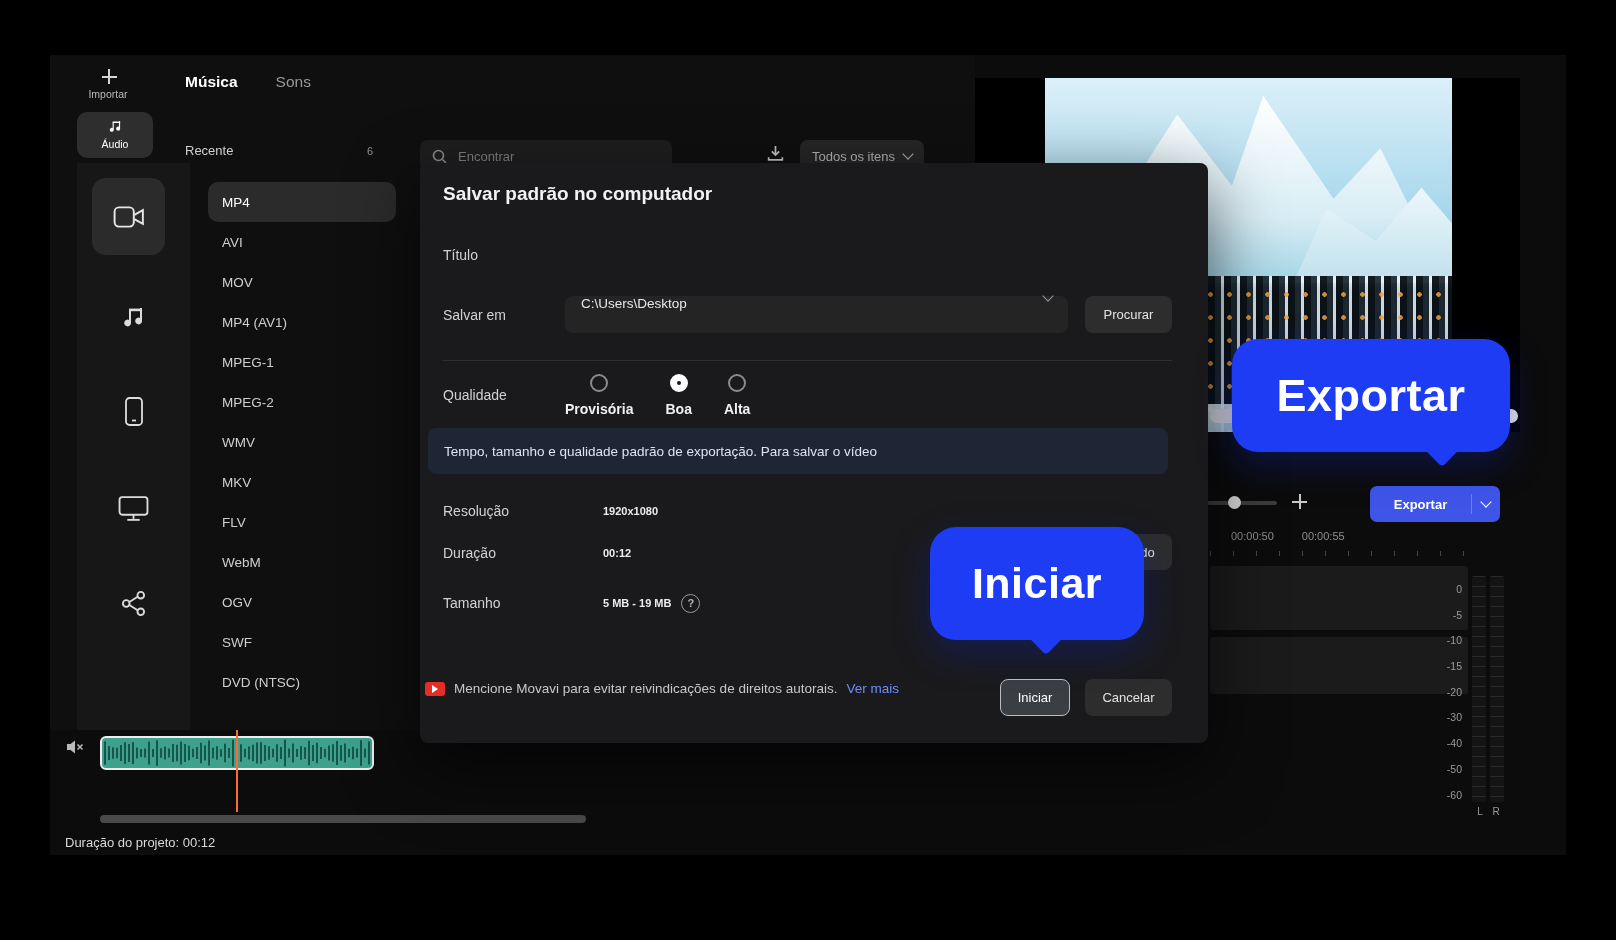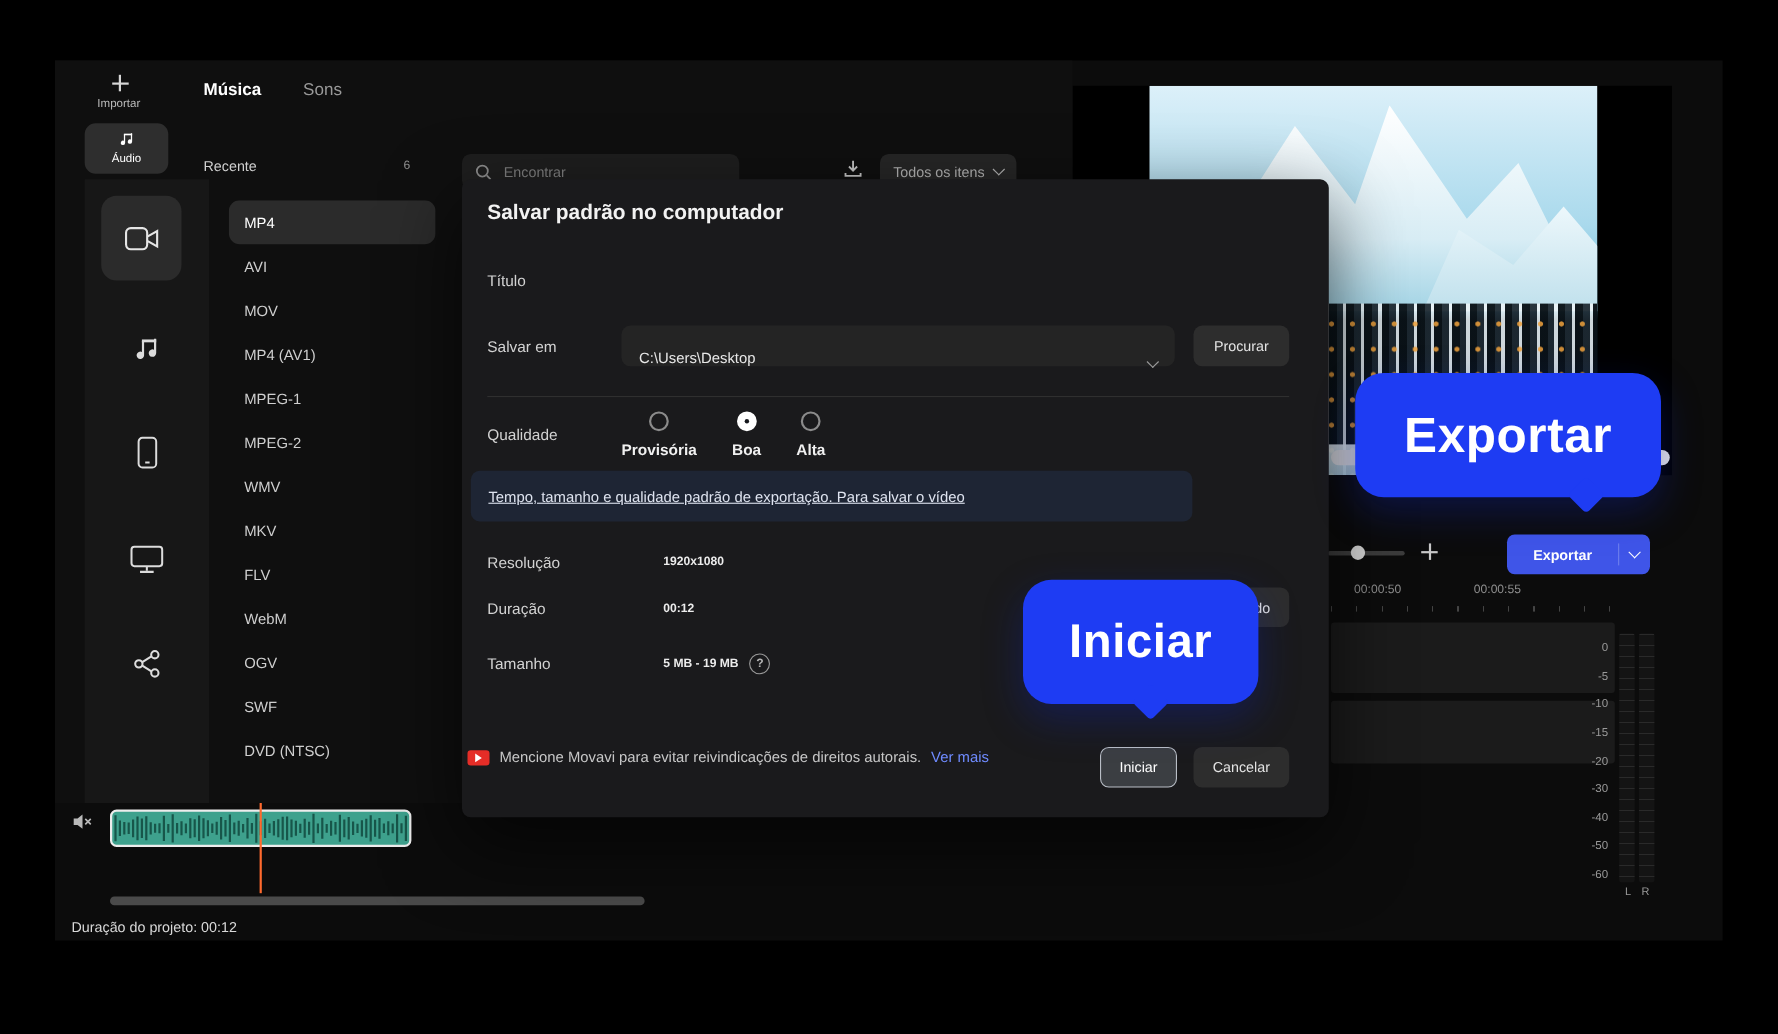--- a/index.html
+++ b/index.html
@@ -31,21 +31,21 @@
   .zoom-plus{position:absolute;left:1292px;top:494px;color:#c9c9c9;z-index:2;}
   .plus-icon{position:relative;width:15px;height:15px;display:inline-block;}
   .plus-icon::before{content:"";position:absolute;left:6.5px;top:0;width:2px;height:15px;background:currentColor;}
   .plus-icon::after{content:"";position:absolute;left:0;top:6.5px;width:15px;height:2px;background:currentColor;}
   .export-btn{position:absolute;left:1370px;top:486px;width:130px;height:36px;border-radius:7px;background:#3f55e8;z-index:2;
     display:flex;align-items:center;color:#fff;cursor:pointer;}
   .export-btn .lbl{flex:1;text-align:center;font-size:13px;font-weight:700;}
   .export-btn .sep{width:1px;height:20px;background:rgba(255,255,255,.25);}
   .export-btn .cwrap{width:28px;display:flex;justify-content:center;}
   .chev-down{display:inline-block;width:7px;height:7px;border-right:1.8px solid currentColor;border-bottom:1.8px solid currentColor;transform:rotate(45deg);margin-top:-4px;}
-  .ruler-ts{position:absolute;left:1231px;top:530px;display:flex;gap:66px;font-size:11px;color:#8f8f8f;z-index:2;}
+  .ruler-ts{position:absolute;left:1231px;top:530px;display:flex;gap:28px;font-size:11px;color:#8f8f8f;z-index:2;}
   .ruler-ticks{position:absolute;left:1210px;top:551px;width:258px;height:5px;z-index:2;
     background:repeating-linear-gradient(90deg,#454545 0 1px,rgba(0,0,0,0) 1px 23px);}
   .trow{position:absolute;left:1210px;width:258px;background:#1b1b1b;border-radius:3px;z-index:1;}
   .trow1{top:566px;height:64px;}
   .trow2{top:637px;height:57px;}
   .frag{position:absolute;z-index:2;border-radius:2px;}
   .frag-gray{left:52px;top:575px;width:20px;height:53px;background:#3a3a3a;}
   .frag-blue{left:52px;top:641px;width:25px;height:49px;background:#3d55c8;}
   .frag-green{left:52px;top:697px;width:25px;height:33px;background:#3f9f8e;}
   .mute{position:absolute;left:66px;top:739px;z-index:3;}
@@ -92,34 +92,34 @@
   .fmt.selected{background:#2b2b2b;color:#fff;}
 
   
   .dialog{position:absolute;left:420px;top:163px;width:788px;height:580px;background:#1a1a1c;border-radius:8px;z-index:6;
     box-shadow:0 24px 70px rgba(0,0,0,.65);}
   .d-title{position:absolute;left:23px;top:20px;font-size:19px;font-weight:700;color:#f2f2f2;}
   .d-row{position:absolute;left:23px;display:flex;align-items:center;height:37px;}
   .d-label{width:122px;font-size:14px;color:#d2d2d2;flex:none;}
   .d-input{width:607px;height:37px;background:#242424;border:none;border-radius:8px;color:#e8e8e8;font-size:13.5px;
     padding:0 16px;box-sizing:border-box;outline:none;font-family:inherit;}
-  .d-select{width:503px;height:37px;background:#242424;border-radius:8px;display:flex;align-items:flex-end;
+  .d-select{width:503px;height:37px;background:#242424;border-radius:8px;display:flex;align-items:flex-start;
     padding:0 16px;color:#e8e8e8;font-size:13.5px;box-sizing:border-box;cursor:pointer;}
   .d-select .chev-down{margin-left:auto;color:#9a9a9a;}
   .btn{height:37px;background:#2d2d2d;border-radius:8px;color:#e3e3e3;font-size:13px;
     display:flex;align-items:center;justify-content:center;cursor:pointer;box-sizing:border-box;}
   .btn-procurar{position:absolute;left:665px;top:133px;width:87px;}
   .d-divider{position:absolute;left:23px;top:197px;width:729px;height:1px;background:#2f2f2f;}
   .q-opts{display:flex;gap:32px;align-items:center;}
   .q-opt{display:flex;align-items:center;gap:9px;font-size:14px;color:#f0f0f0;font-weight:600;cursor:pointer;flex-direction:column;}
   .radio{width:18px;height:18px;border-radius:50%;border:2px solid #8b8b8b;box-sizing:border-box;position:relative;flex:none;}
   .q-opt.selected .radio{background:#fff;border-color:#fff;}
   .q-opt.selected .radio::after{content:"";position:absolute;left:5px;top:5px;width:4px;height:4px;background:#15171c;border-radius:50%;}
-  .d-info{position:absolute;left:8px;top:265px;width:656px;height:46px;background:#1e2534;border-radius:8px;
-    display:flex;align-items:center;padding:0 16px;font-size:13.5px;color:#dee3ef;box-sizing:border-box;text-decoration:underline;}
+  .d-info{position:absolute;left:8px;top:265px;width:740px;height:46px;background:#1e2534;border-radius:8px;
+    display:flex;align-items:center;padding:0 16px;font-size:13.5px;color:#dee3ef;box-sizing:border-box;}
   .d-value{font-size:11px;color:#ececec;font-weight:700;margin-left:38px;}
   .help{width:17px;height:17px;border:1.5px solid #9a9a9a;border-radius:50%;color:#b5b5b5;font-size:11px;font-weight:700;
     display:flex;align-items:center;justify-content:center;margin-left:10px;cursor:pointer;}
   .btn-avancado{position:absolute;left:660px;top:339px;width:92px;height:36px;margin-top:32px;}
   .d-footer{position:absolute;left:5px;top:518px;display:flex;align-items:center;gap:9px;font-size:13.5px;color:#c7c7c7;}
   .yt{width:20px;height:14px;background:#e52d27;border-radius:3px;display:inline-flex;align-items:center;justify-content:center;flex:none;}
   .yt-tri{width:0;height:0;border-left:6px solid #fff;border-top:4px solid transparent;border-bottom:4px solid transparent;}
   .d-link{color:#6f8bff;cursor:pointer;}
   .btn-iniciar{position:absolute;left:580px;top:516px;width:70px;background:#3b3e42;border:1px solid #b9bec6;color:#fff;}
   .btn-cancelar{position:absolute;left:665px;top:516px;width:87px;}

